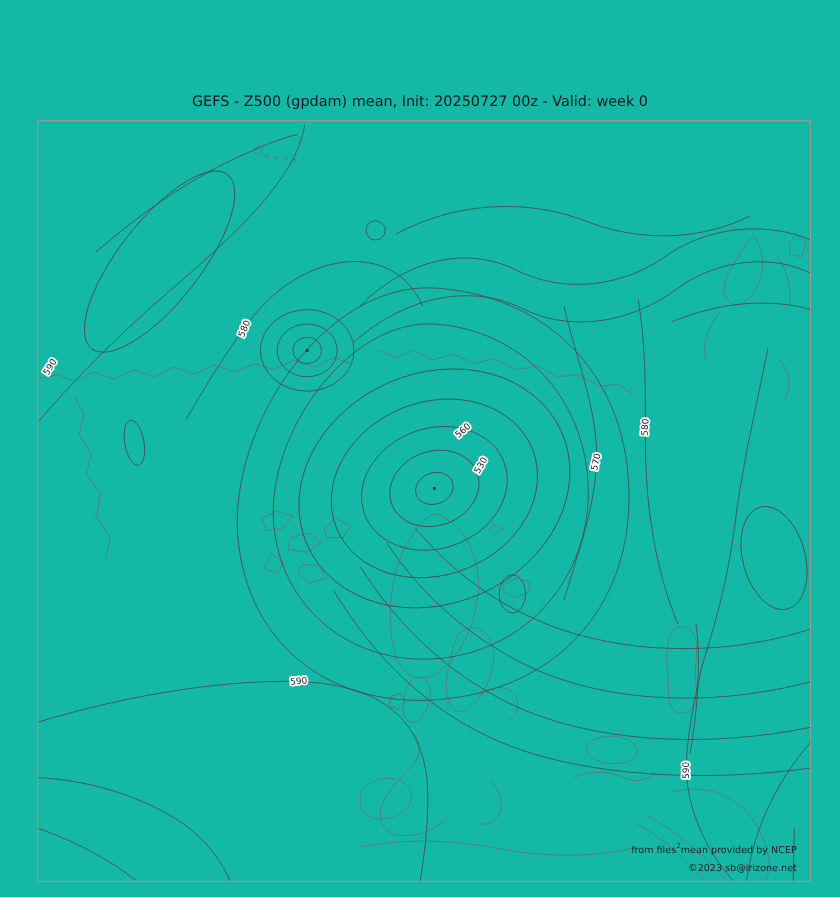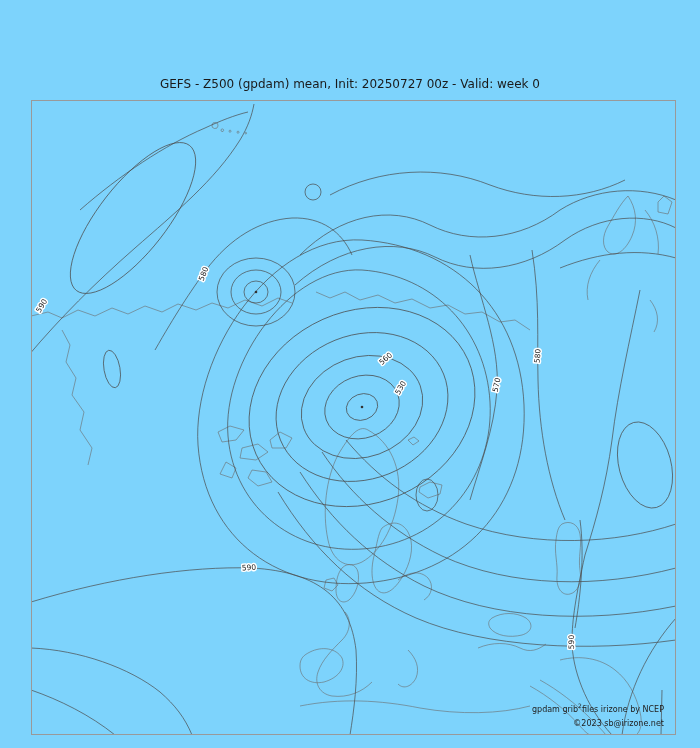--- a/index.html
+++ b/index.html
@@ -1,16 +1,16 @@
 <!DOCTYPE html>
 <html><head>
 <meta charset="utf-8">
 <style>
   html,body{margin:0;padding:0;background:#fff;}
-  .page{position:relative;width:700px;height:748px;background:#7dd3fc;overflow:hidden;
+  .page{position:relative;width:700px;height:748px;background:#14b8a6;overflow:hidden;
         font-family:"DejaVu Sans","Liberation Sans",sans-serif;}
   .title{position:absolute;left:0;right:0;top:77px;text-align:center;
          font-size:12px;color:#1a1a1a;letter-spacing:0;}
   .map-wrap{position:absolute;left:31px;top:100px;width:645px;height:635px;}
   svg{display:block}
   .frame{fill:none;stroke:#999;stroke-width:1;}
   .contour{fill:none;stroke:#4a4a4a;stroke-width:0.7;}
   .coast{fill:none;stroke:#6b6b6b;stroke-width:0.6;}
   .clabel{font-family:"DejaVu Sans","Liberation Sans",sans-serif;font-size:7.5px;fill:#222;
           paint-order:stroke;stroke:#ffffff;stroke-width:3px;stroke-linejoin:round;
@@ -114,15 +114,15 @@
           <text class="clabel" transform="translate(401 388) rotate(-60)">530</text>
           <text class="clabel" transform="translate(497 385) rotate(-78)">570</text>
           <text class="clabel" transform="translate(538 356) rotate(-86)">580</text>
           <text class="clabel" transform="translate(249 568) rotate(-4)">590</text>
           <text class="clabel" transform="translate(572 642) rotate(-90)">590</text>
         </g>
       <rect class="frame" x="31.5" y="100.5" width="644" height="634"></rect>
     </svg>
   </div>
 
-  <div class="attrib attrib-src"><span>gpdam grib</span><sup>2</sup><span>files irizone by NCEP</span></div>
+  <div class="attrib attrib-src"><span>from files</span><sup>2</sup><span>mean provided by NCEP</span></div>
   <div class="attrib attrib-cp">©2023 sb@irizone.net</div>
 </div>
 
 </body></html>

